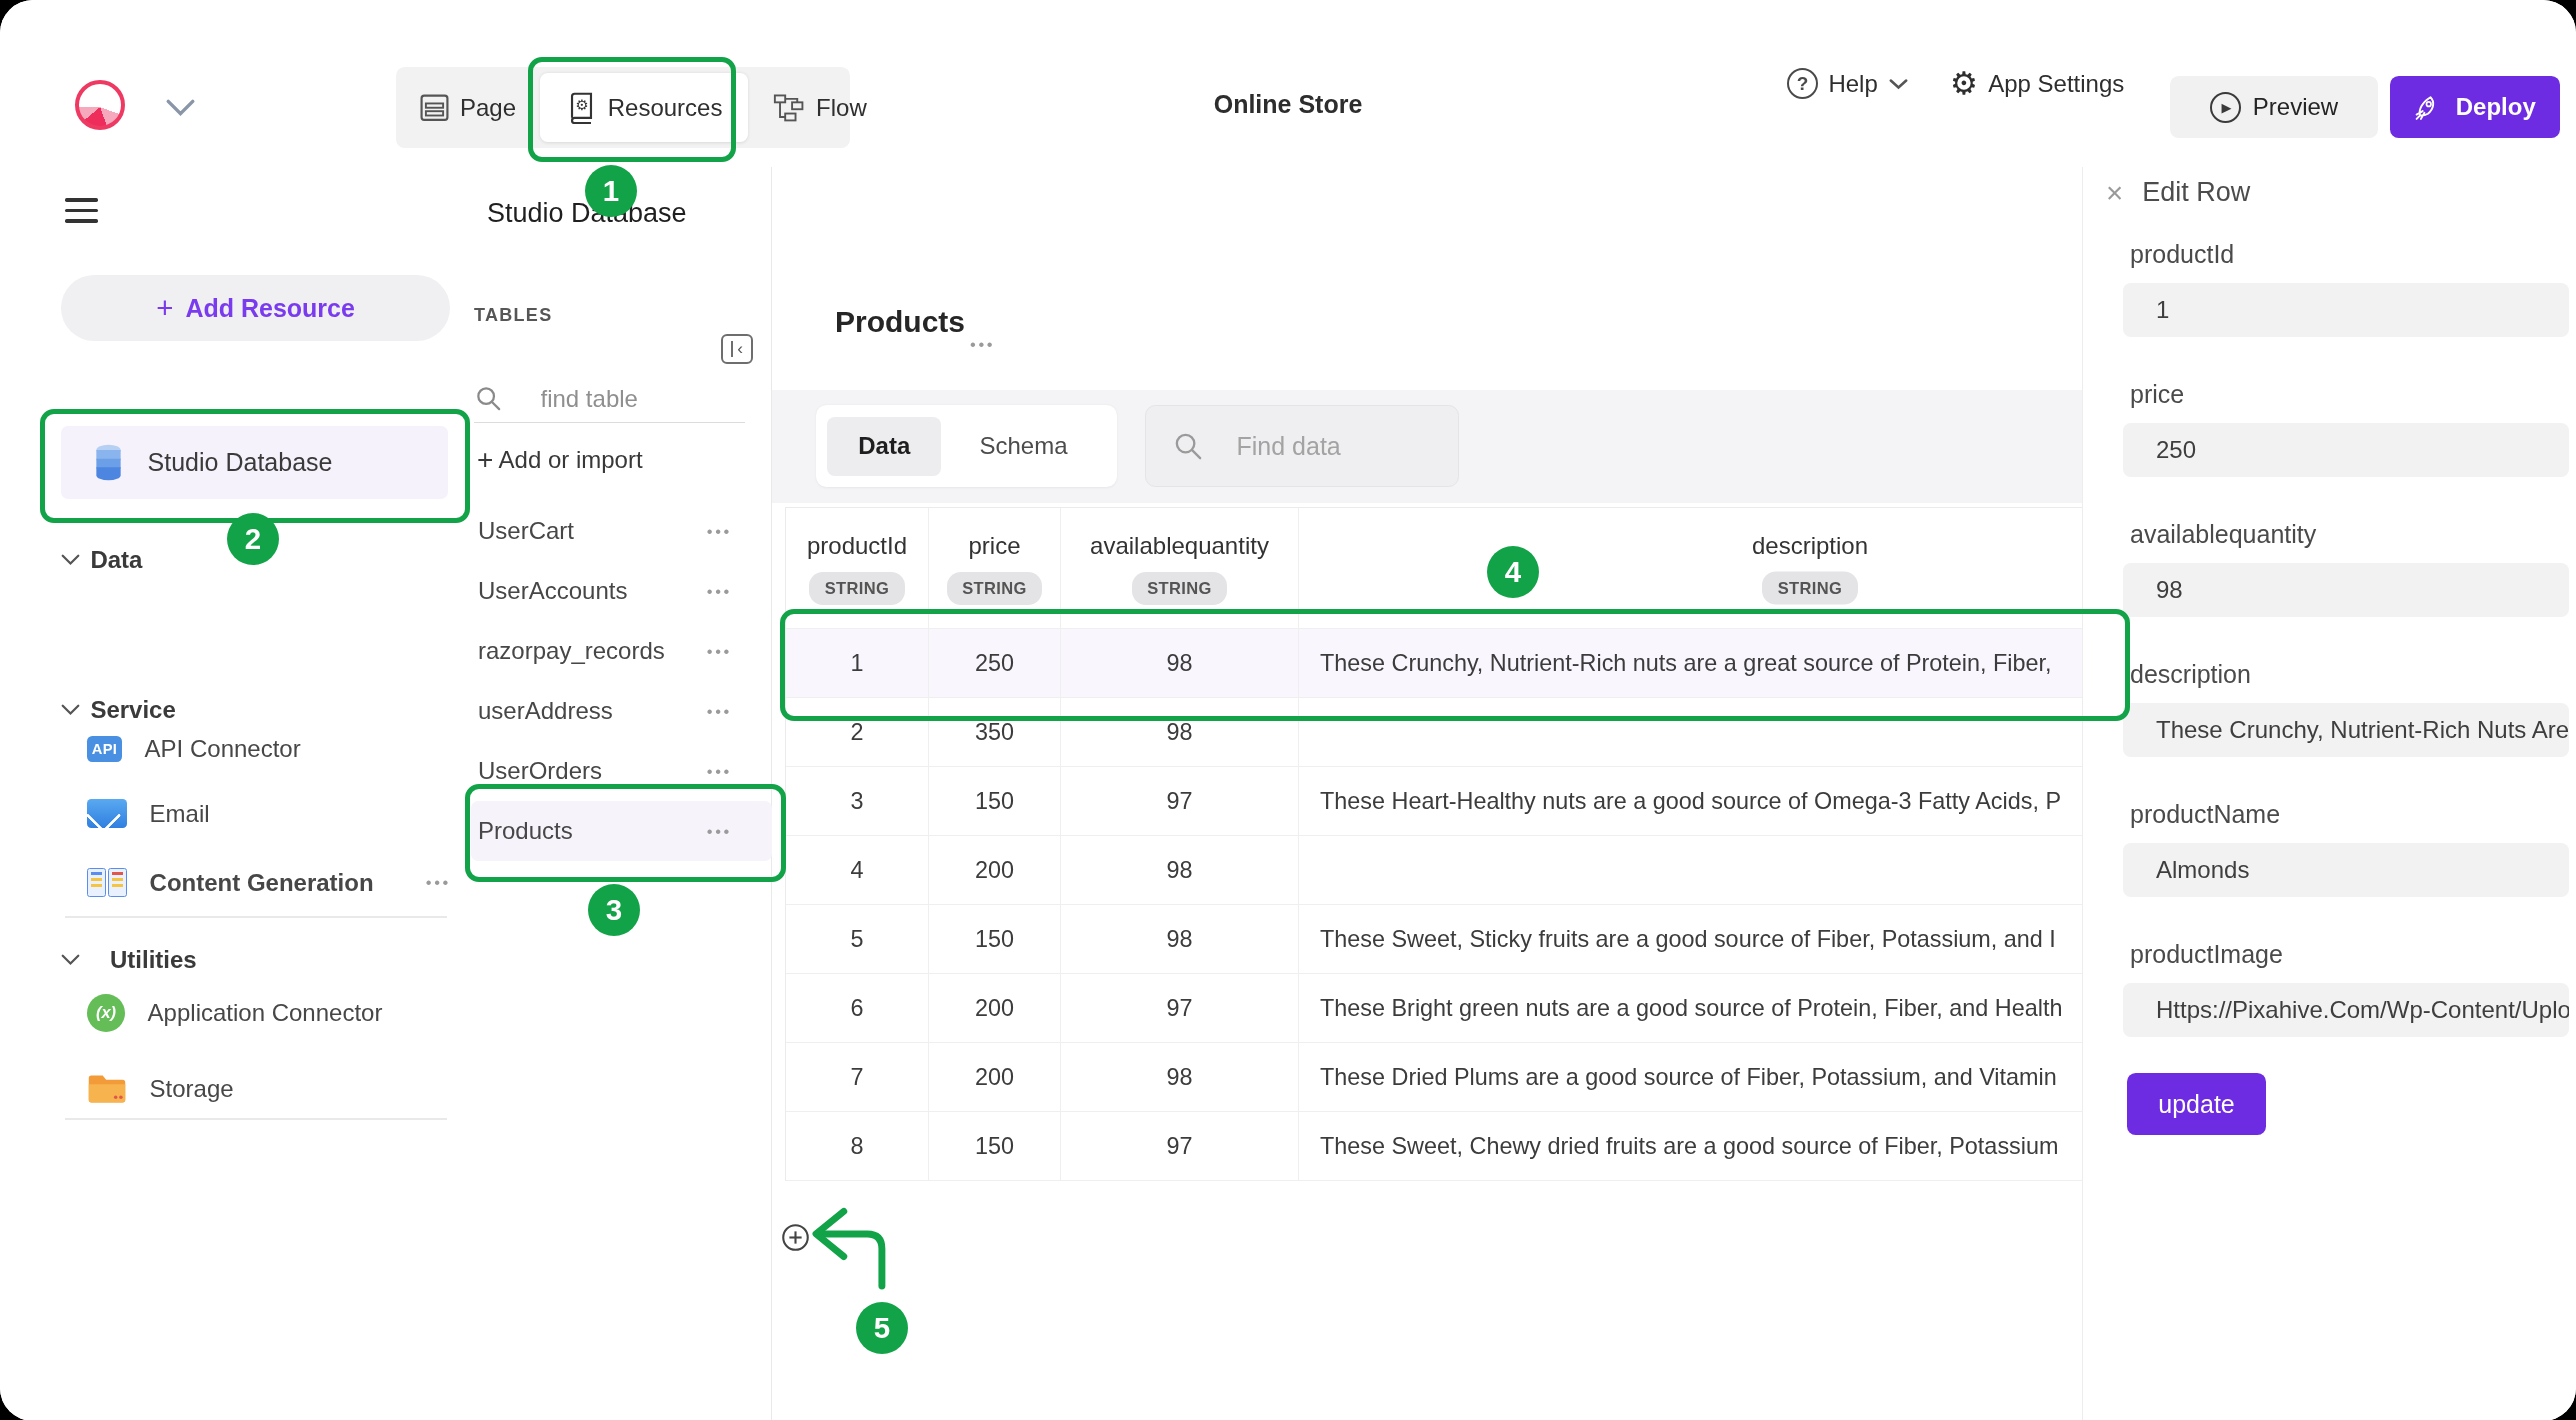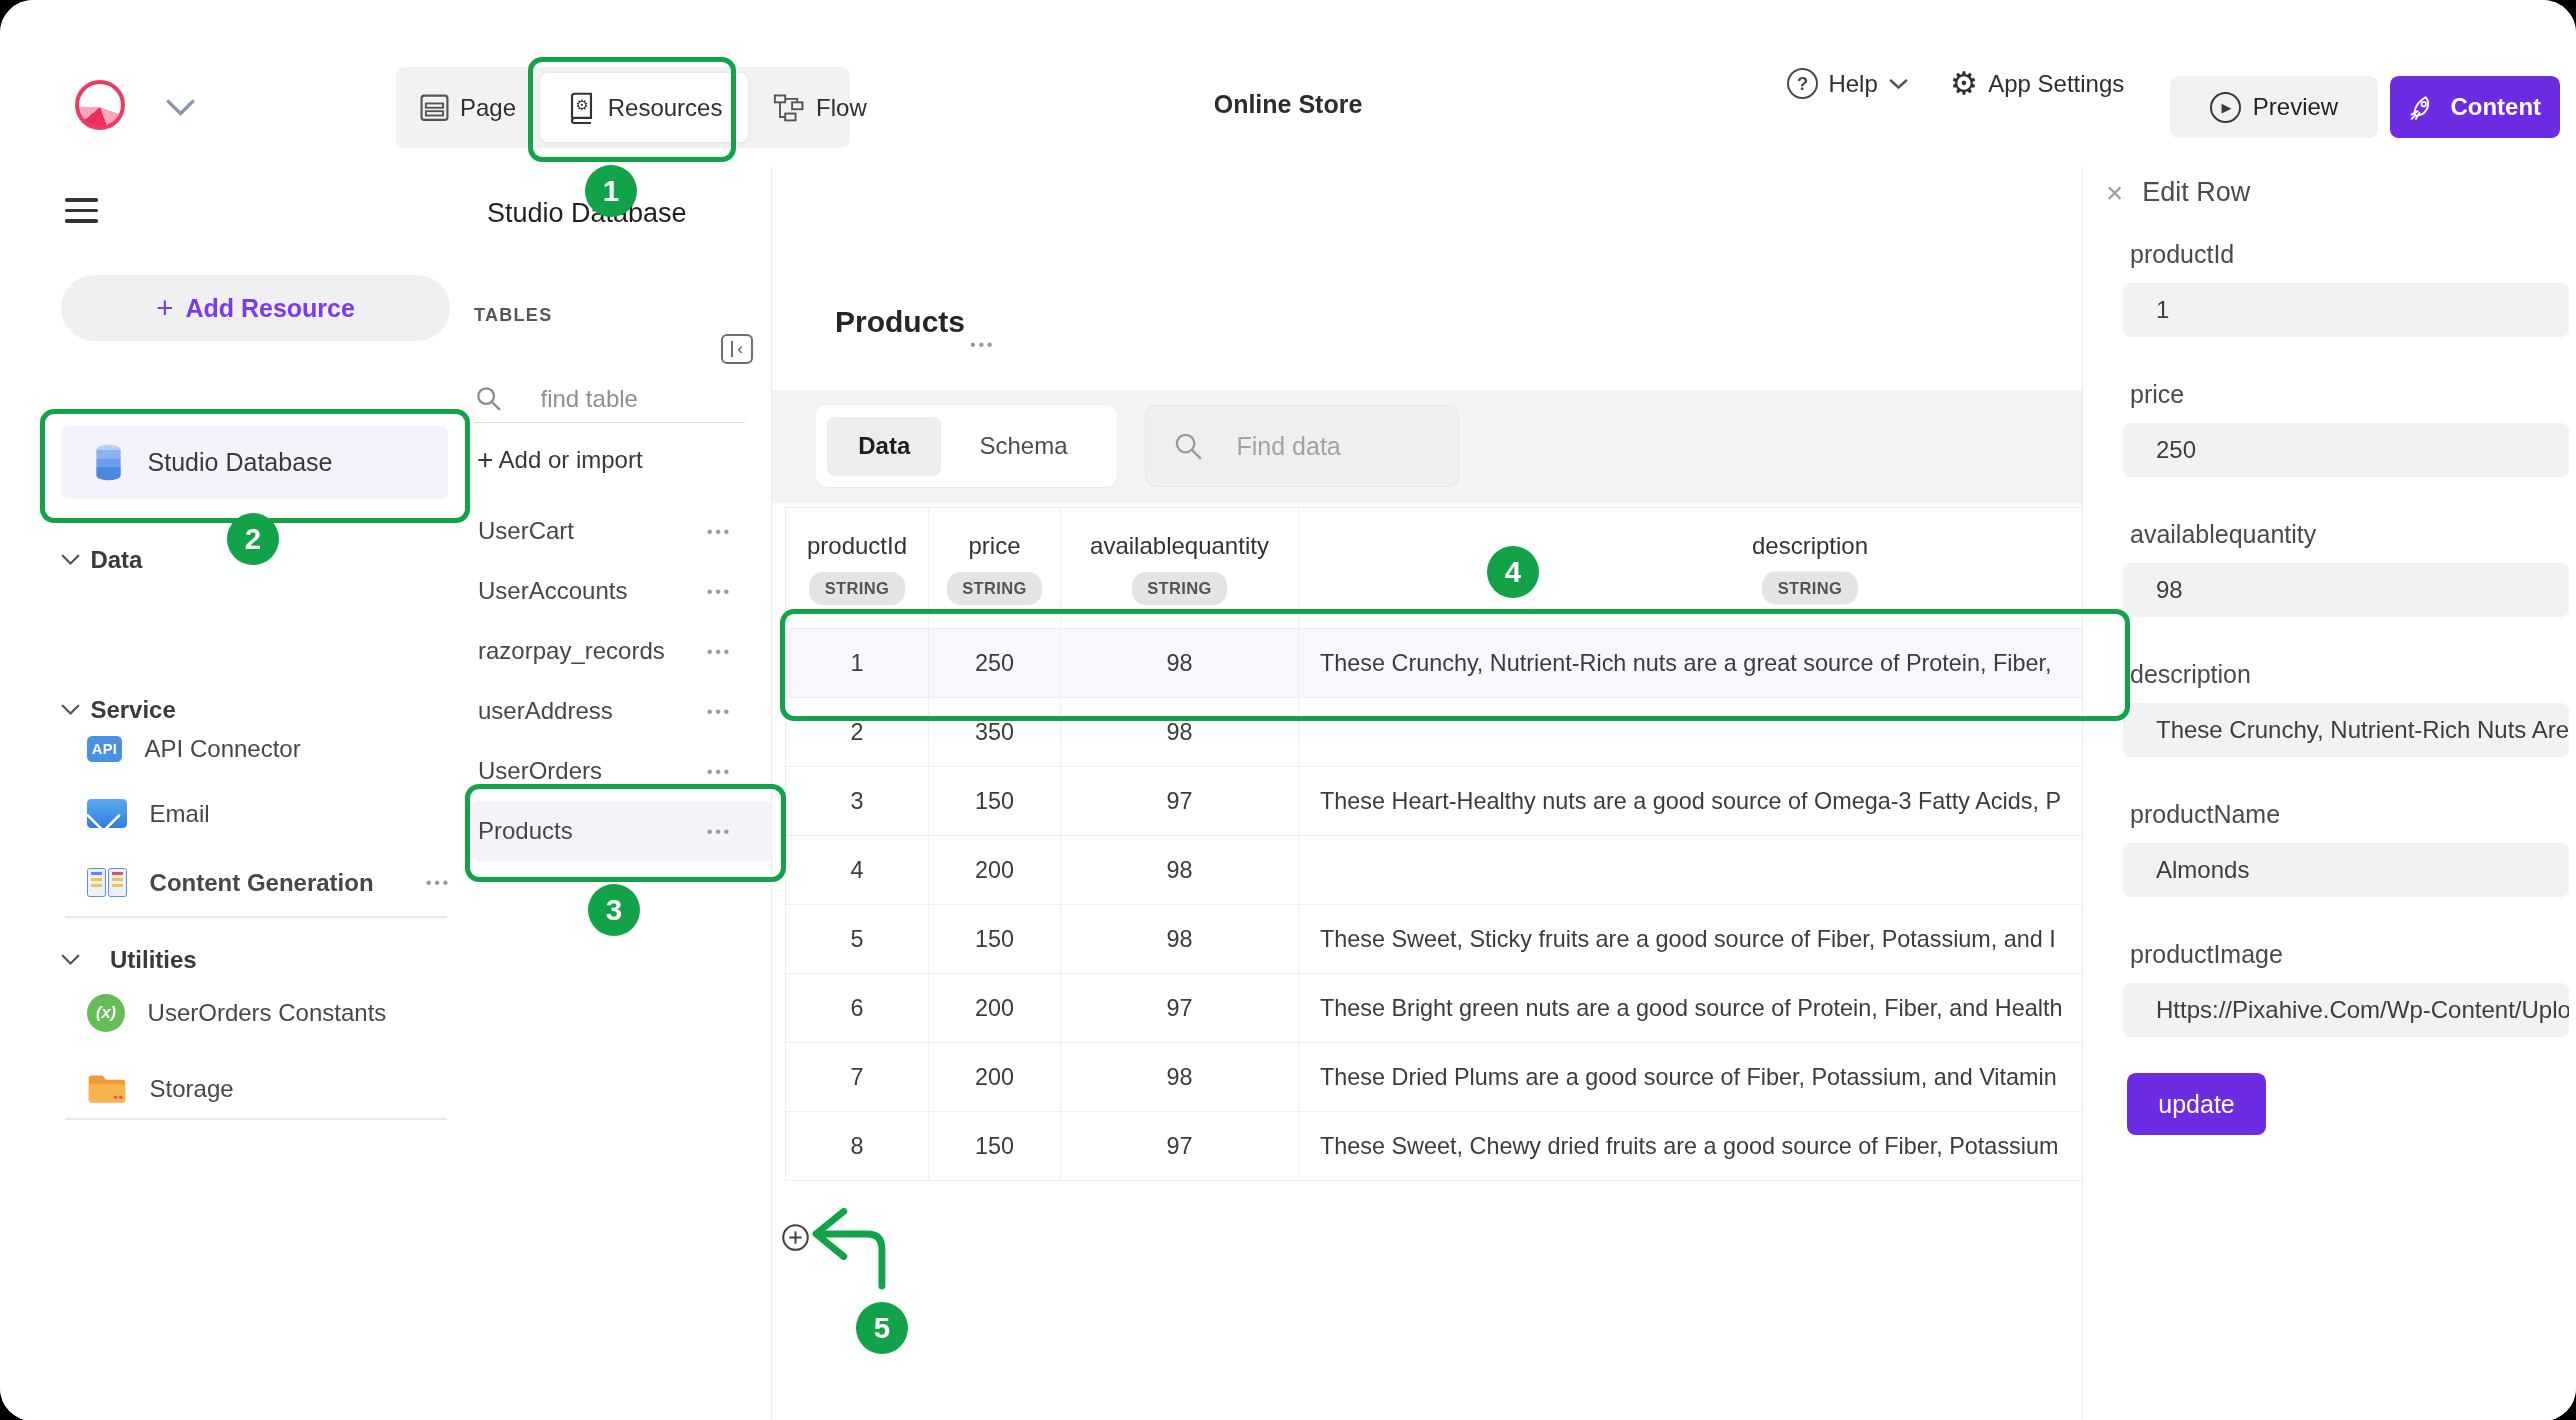--- a/index.html
+++ b/index.html
@@ -156,21 +156,21 @@
     </div>
     <div class="btn btn-preview">
       <span class="playicon">▶</span>
       <span>Preview</span>
     </div>
     <div class="btn btn-deploy">
       <svg width="29.5" height="29.5" viewBox="0 0 34 34">
           <path d="M7 27 C5 21 9 12 19 6 C24 11 23 20 16 25 C13 27 9 27 7 27 Z M7 27 L3 31 M12 24 L8 31 M10 22 L3 26" fill="none" stroke="#fff" stroke-width="2.2" stroke-linecap="round" stroke-linejoin="round"></path>
           <circle cx="17" cy="14" r="2.6" fill="none" stroke="#fff" stroke-width="2"></circle>
         </svg>
-      <span>Content</span>
+      <span>Deploy</span>
     </div>
   </div>
 
   <div class="sidebar">
     <div class="hamburger">
         <div></div>
         <div></div>
         <div></div>
       </div>
     <div class="add-resource">
@@ -228,21 +228,21 @@
     <div class="divider-h" style="top:749px;"></div>
 
     <div class="section-row" style="top:779px;gap:30px;">
       <svg width="19" height="11.3" viewBox="0 0 22 13">
           <polyline points="2,2 11,11 20,2" fill="none" stroke="#555" stroke-width="2.6" stroke-linecap="round"></polyline>
         </svg>
       <span>Utilities</span>
     </div>
     <div class="side-item" style="top:821px;">
       <span class="const-icon">(x)</span>
-      <span>UserOrders Constants</span>
+      <span>Application Connector</span>
     </div>
     <div class="side-item" style="top:897px;">
       <svg width="40" height="33" viewBox="0 0 46 38">
           <path d="M2 7 a3 3 0 0 1 3-3 h13 l4 5 h19 a3 3 0 0 1 3 3 v20 a3 3 0 0 1-3 3 H5 a3 3 0 0 1-3-3 Z" fill="#f29b38"></path>
           <path d="M2 14 h42 v18 a3 3 0 0 1-3 3 H5 a3 3 0 0 1-3-3 Z" fill="#f7b34d"></path>
           <circle cx="33" cy="29" r="2" fill="#e2574c"></circle>
           <circle cx="39" cy="29" r="2" fill="#e2574c"></circle>
         </svg>
       <span>Storage</span>
     </div>

